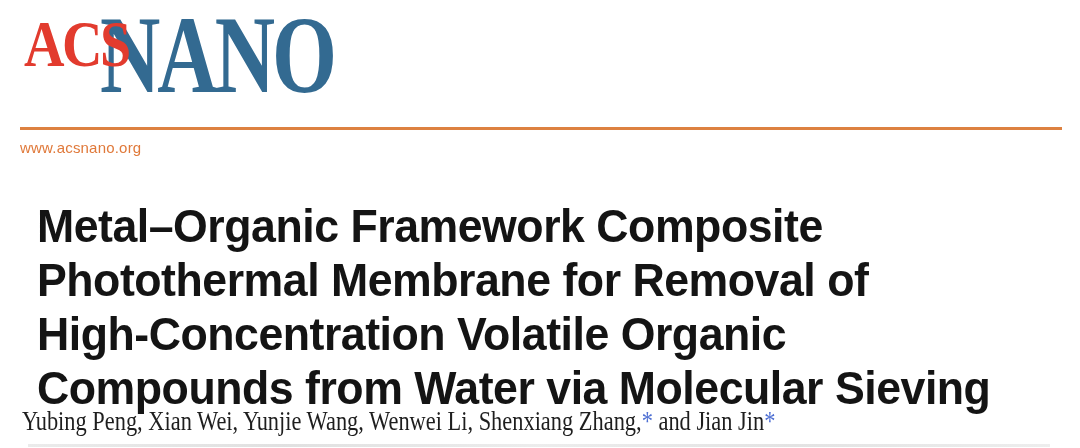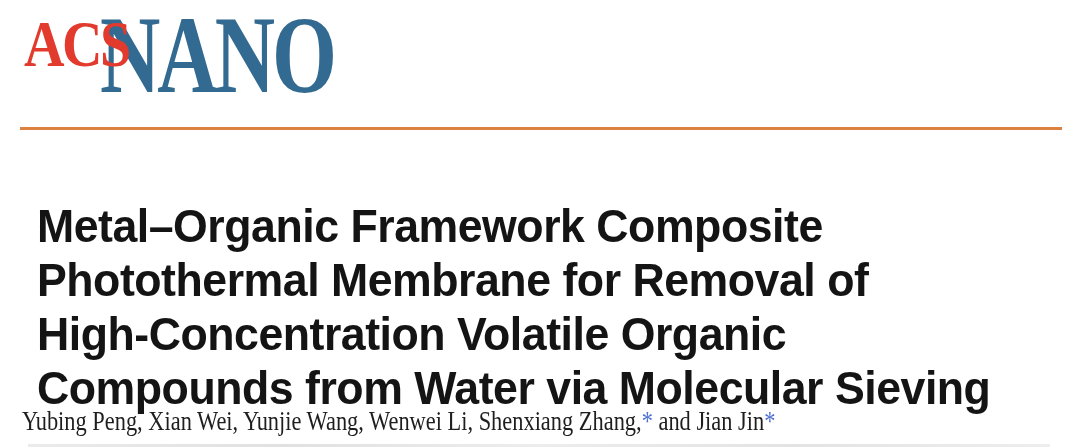--- a/index.html
+++ b/index.html
@@ -80,20 +80,21 @@
 
 <div class="page">
 
   <div class="logo">
     <span class="logo-nano">NANO</span>
     <span class="logo-acs">ACS</span>
   </div>
 
   <div class="rule"></div>
 
+  <a class="site-url" href="#">www.acsnano.org</a>
 
   <h1 class="title">
     <div class="title-line">Metal–Organic Framework Composite</div>
     <div class="title-line">Photothermal Membrane for Removal of</div>
     <div class="title-line">High-Concentration Volatile Organic</div>
     <div class="title-line">Compounds from Water via Molecular Sieving</div>
   </h1>
 
   <div class="authors"><span>Yubing Peng, Xian Wei, Yunjie Wang, Wenwei Li, Shenxiang Zhang,</span><span class="star">*</span><span> and Jian Jin</span><span class="star">*</span></div>
 

